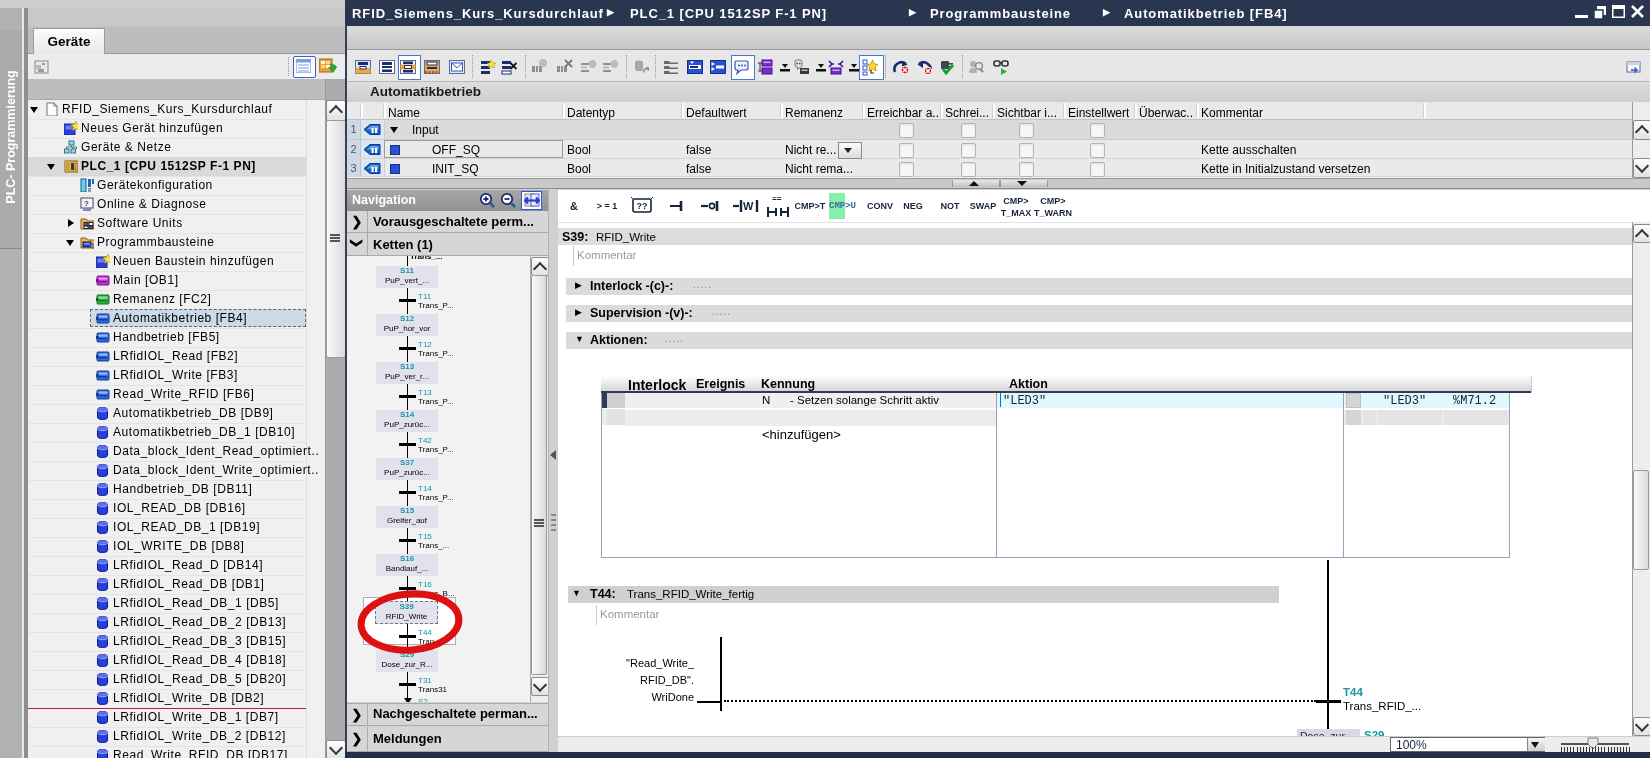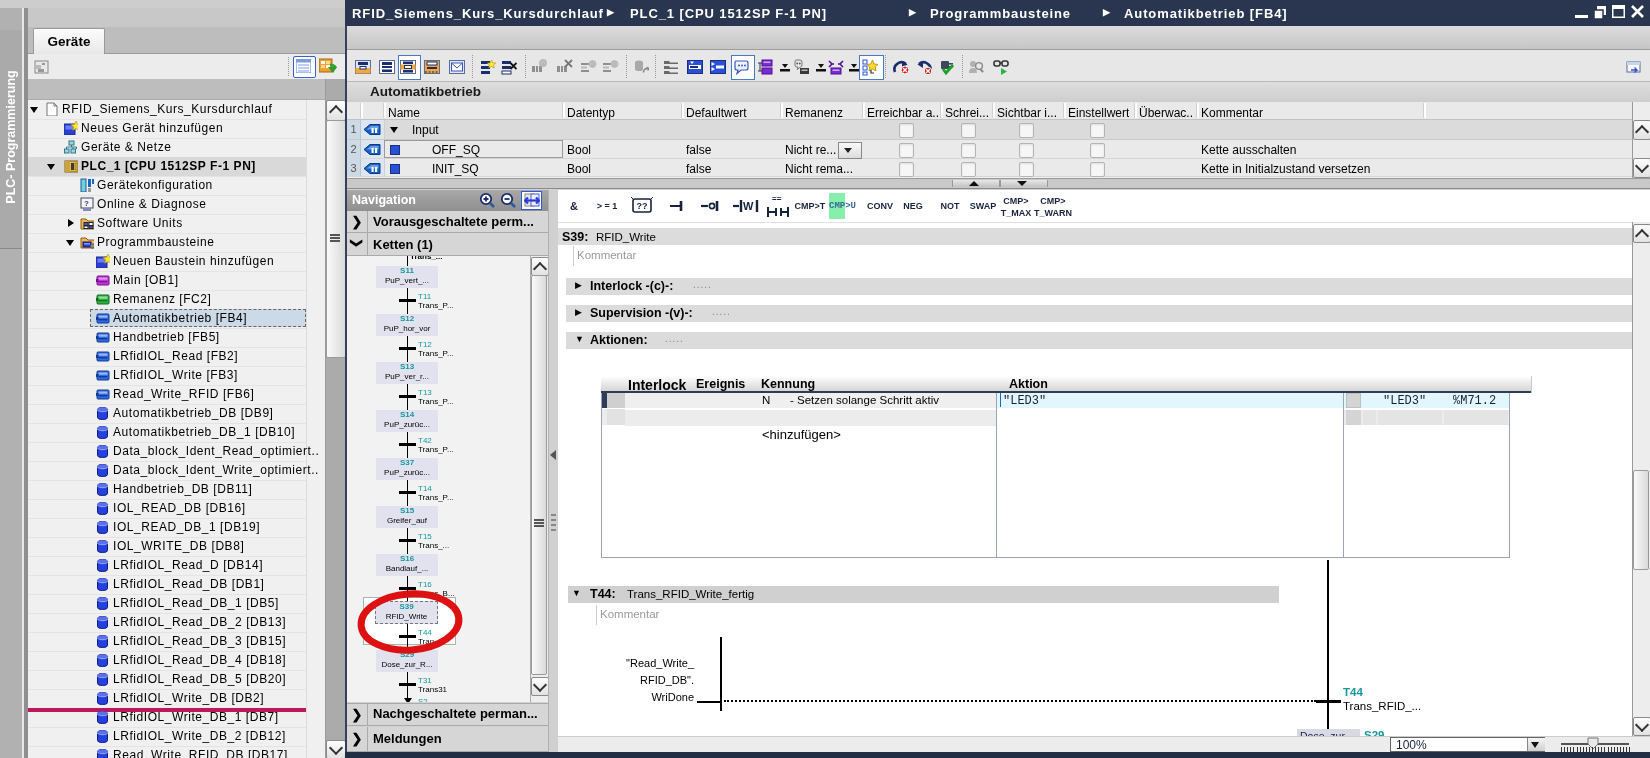--- a/index.html
+++ b/index.html
@@ -325,21 +325,21 @@
       <div class="lbl" style="left:85px;font-weight:normal;">LRfidIOL_Read_DB_4 [DB18]</div>
     </div>
 <div class="trow" style="top:670px;border-bottom:1px solid #e4e4e4;">
       <svg class="ticon" style="left:68px" width="13" height="15">
         <path d="M1.5 3.5 A5 2 0 0 1 11.5 3.5 L11.5 11.5 A5 2 0 0 1 1.5 11.5 Z" fill="#2441e0" stroke="#101d80"></path>
         <path d="M1.5 3.5 A5 2 0 0 0 11.5 3.5" fill="none" stroke="#8a9af5" stroke-width="1.5"></path>
         <ellipse cx="6.5" cy="3.2" rx="5" ry="1.9" fill="#5a70ee"></ellipse>
       </svg>
       <div class="lbl" style="left:85px;font-weight:normal;">LRfidIOL_Read_DB_5 [DB20]</div>
     </div>
-<div class="trow" style="top:689px;border-bottom:4px solid #be185d;text-decoration:underline;">
+<div class="trow" style="top:689px;border-bottom:1px solid #be185d;text-decoration:underline;">
       <svg class="ticon" style="left:68px" width="13" height="15">
         <path d="M1.5 3.5 A5 2 0 0 1 11.5 3.5 L11.5 11.5 A5 2 0 0 1 1.5 11.5 Z" fill="#2441e0" stroke="#101d80"></path>
         <path d="M1.5 3.5 A5 2 0 0 0 11.5 3.5" fill="none" stroke="#8a9af5" stroke-width="1.5"></path>
         <ellipse cx="6.5" cy="3.2" rx="5" ry="1.9" fill="#5a70ee"></ellipse>
       </svg>
       <div class="lbl" style="left:85px;font-weight:normal;">LRfidIOL_Write_DB [DB2]</div>
     </div>
 <div class="trow" style="top:708px;border-bottom:1px solid #e4e4e4;">
       <svg class="ticon" style="left:68px" width="13" height="15">
         <path d="M1.5 3.5 A5 2 0 0 1 11.5 3.5 L11.5 11.5 A5 2 0 0 1 1.5 11.5 Z" fill="#2441e0" stroke="#101d80"></path>

